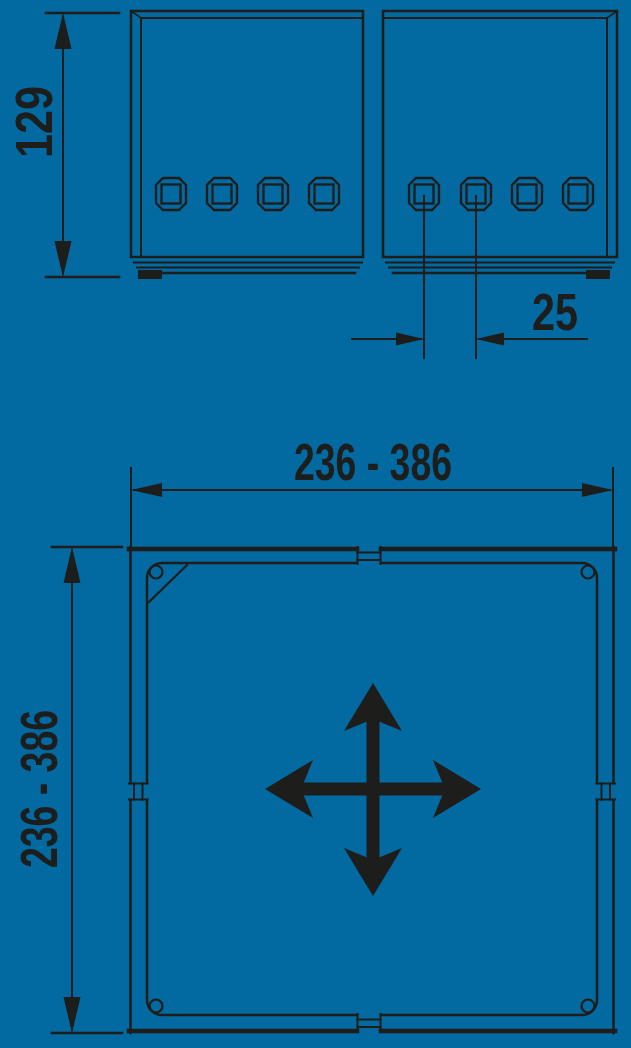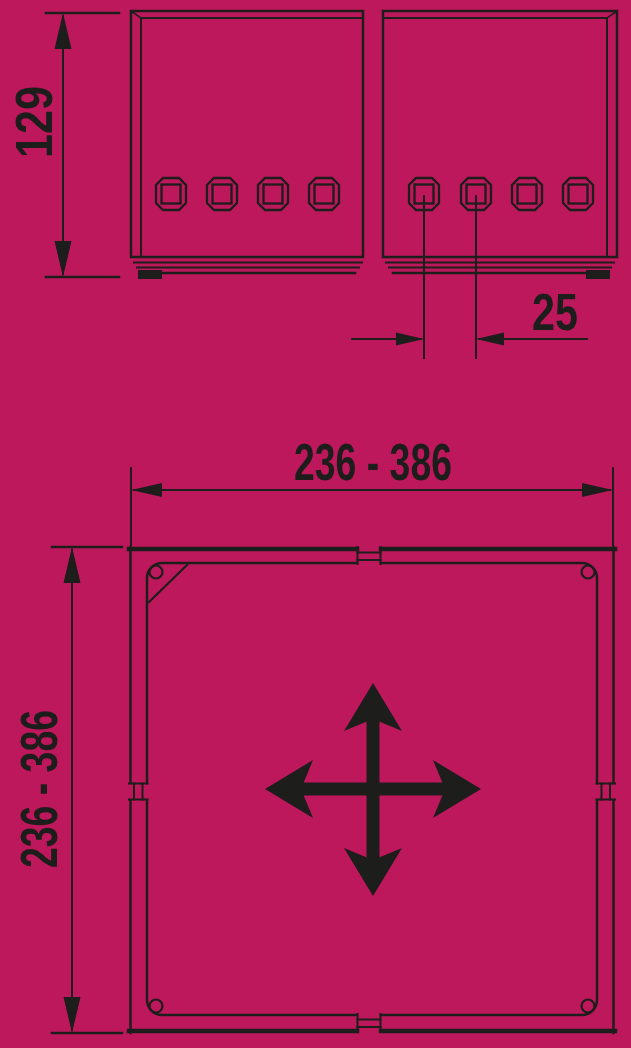--- a/index.html
+++ b/index.html
@@ -4,21 +4,21 @@
 <style>
   html, body {
     margin: 0;
     padding: 0;
     background: #ffffff;
   }
   .stage {
     position: relative;
     width: 631px;
     height: 1048px;
-    background: #be185d;
+    background: #0369a1;
     overflow: hidden;
   }
   svg {
     display: block;
   }
   text {
     font-family: "Liberation Sans", sans-serif;
     font-weight: 700;
   }
 </style>

